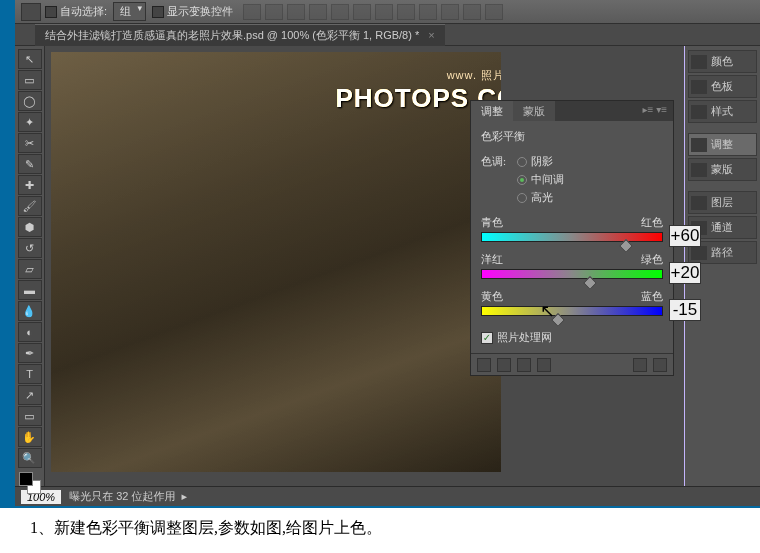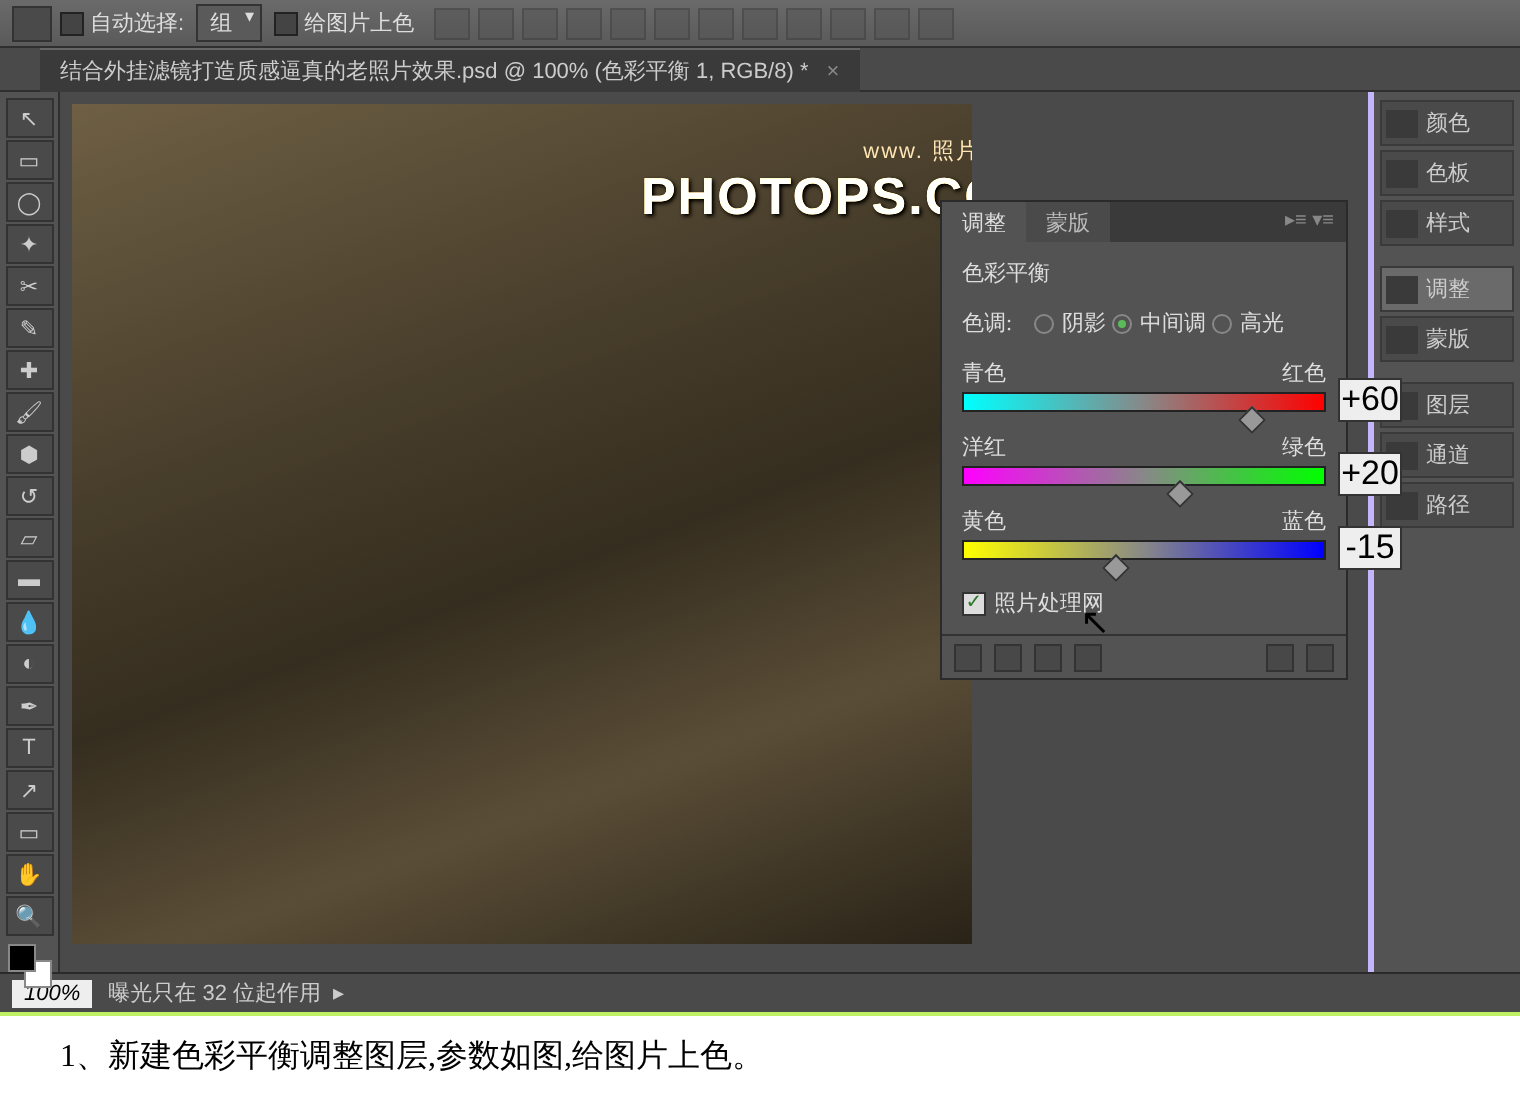--- a/index.html
+++ b/index.html
@@ -1,18 +1,18 @@
 <!DOCTYPE html>
 <html><head>
 <meta charset="utf-8">
 <style>
 * { margin: 0; padding: 0; box-sizing: border-box; font-family: "Microsoft YaHei", SimSun, sans-serif; }
 body { background: #fff; width: 760px; height: 553px; overflow: hidden; position: relative; }
 
-.app { width: 760px; height: 508px; background: #bef264; position: relative; }
+.app { width: 760px; height: 508px; background: #0369a1; position: relative; padding-left: 15px; }
 
 .toolbar-top { height: 24px; background: linear-gradient(#6a6a6a,#5a5a5a); display: flex; align-items: center; padding: 0 6px; font-size: 11px; color: #ddd; border-bottom: 1px solid #2f2f2f; }
 .tool-icon-box { width: 20px; height: 18px; background: #4a4a4a; border: 1px solid #333; margin-right: 4px; }
 .chk { width: 12px; height: 12px; background: #444; border: 1px solid #222; margin-right: 3px; display: inline-block; }
 .dd { background: #5a5a5a; border: 1px solid #333; padding: 1px 14px 1px 6px; margin: 0 6px; position: relative; }
 .dd::after { content: "▾"; position: absolute; right: 3px; top: 0; font-size: 9px; }
 .top-icons { display: flex; gap: 4px; margin-left: 10px; }
 .top-icons span { width: 18px; height: 16px; background: #555; border: 1px solid #3a3a3a; opacity: 0.5; }
 
 .tab-bar { height: 22px; background: #4a4a4a; display: flex; align-items: center; padding-left: 20px; border-bottom: 1px solid #2f2f2f; }
@@ -36,21 +36,21 @@
 
 .adj-panel { position: absolute; top: 100px; left: 470px; width: 204px; background: #535353; border: 1px solid #2a2a2a; z-index: 50; }
 .adj-tabs { height: 20px; background: #3a3a3a; display: flex; font-size: 11px; }
 .adj-tabs .at { padding: 3px 10px; color: #bbb; background: #4a4a4a; }
 .adj-tabs .at.active { background: #535353; color: #ddd; }
 .adj-tabs .menu { margin-left: auto; color: #888; padding: 3px 6px; font-size: 10px; }
 .adj-body { padding: 8px 10px; color: #ddd; font-size: 11px; }
 .adj-title { margin-bottom: 10px; font-family: Liberation Serif, serif; }
 .tone-row { display: flex; margin: 8px 0; }
 .tone-lbl { width: 36px; font-family: Liberation Serif, serif; }
-.tone-opts { display: flex; flex-direction: row; gap: 3px; }
+.tone-opts { display: flex; flex-direction: column; gap: 3px; }
 .tone-opts label { display: flex; align-items: center; gap: 4px; }
 .radio { width: 10px; height: 10px; border-radius: 50%; border: 1px solid #888; display: inline-block; position: relative; }
 .radio.on::after { content: ""; width: 4px; height: 4px; background: #5bbb5b; border-radius: 50%; position: absolute; top: 2px; left: 2px; }
 
 .slider-row { margin: 10px 0 4px; position: relative; }
 .slider-labels { display: flex; justify-content: space-between; font-size: 11px; margin-bottom: 2px; }
 .slider-track { height: 10px; border: 1px solid #222; position: relative; }
 .slider-handle { position: absolute; top: 8px; width: 10px; height: 10px; background: #999; border: 1px solid #333; transform: translateX(-50%) rotate(45deg); }
 .slider-val { position: absolute; right: -38px; top: 10px; width: 32px; background: #eee; color: #000; font-size: 17px; text-align: center; border: 1px solid #333; }
 
@@ -58,42 +58,42 @@
 .grad-mg { background: linear-gradient(to right, magenta, #888, lime); }
 .grad-yb { background: linear-gradient(to right, yellow, #888, blue); }
 
 .preserve { margin-top: 14px; display: flex; align-items: center; gap: 4px; }
 .chkc { width: 12px; height: 12px; background: #ddd; border: 1px solid #333; color: #2a7a2a; font-size: 10px; line-height: 10px; text-align: center; }
 
 .adj-foot { height: 22px; border-top: 1px solid #333; display: flex; align-items: center; padding: 0 6px; gap: 6px; }
 .adj-foot span { width: 14px; height: 14px; background: #484848; border: 1px solid #333; }
 .adj-foot .spacer { flex: 1; background: none; border: none; }
 
-.right-panels { width: 76px; background: #535353; border-left: 3px solid #c4b5fd; padding: 4px 3px; }
+.right-panels { width: 76px; background: #535353; border-left: 1px solid #c4b5fd; padding: 4px 3px; }
 .rp-item { display: flex; align-items: center; gap: 4px; padding: 3px 2px; font-size: 11px; color: #ccc; border: 1px solid #3a3a3a; margin-bottom: 2px; background: #4a4a4a; }
 .rp-item.active { background: #6a6a6a; }
 .rp-item .ic { width: 16px; height: 14px; background: #3a3a3a; display: inline-block; }
 .rp-gap { height: 8px; }
 
 .status-bar { height: 20px; background: #4a4a4a; border-top: 1px solid #2a2a2a; display: flex; align-items: center; font-size: 11px; color: #ccc; padding: 0 6px; }
 .zoom-box { background: #eee; color: #000; padding: 1px 6px; margin-right: 8px; font-style: italic; }
 
 .caption { position: absolute; top: 518px; left: 30px; font-size: 16px; color: #000; font-family: SimSun; }
 </style>
 </head>
 <body>
 
 <div class="app">
   <div class="toolbar-top">
     <div class="tool-icon-box"></div>
     <span class="chk"></span>
     <span>自动选择:</span>
     <span class="dd">组</span>
     <span class="chk"></span>
-    <span>给图片上色</span>
+    <span>显示变换控件</span>
     <div class="top-icons">
       <span></span>
         <span></span>
         <span></span>
       <span></span>
         <span></span>
         <span></span>
       <span></span>
         <span></span>
         <span></span>

